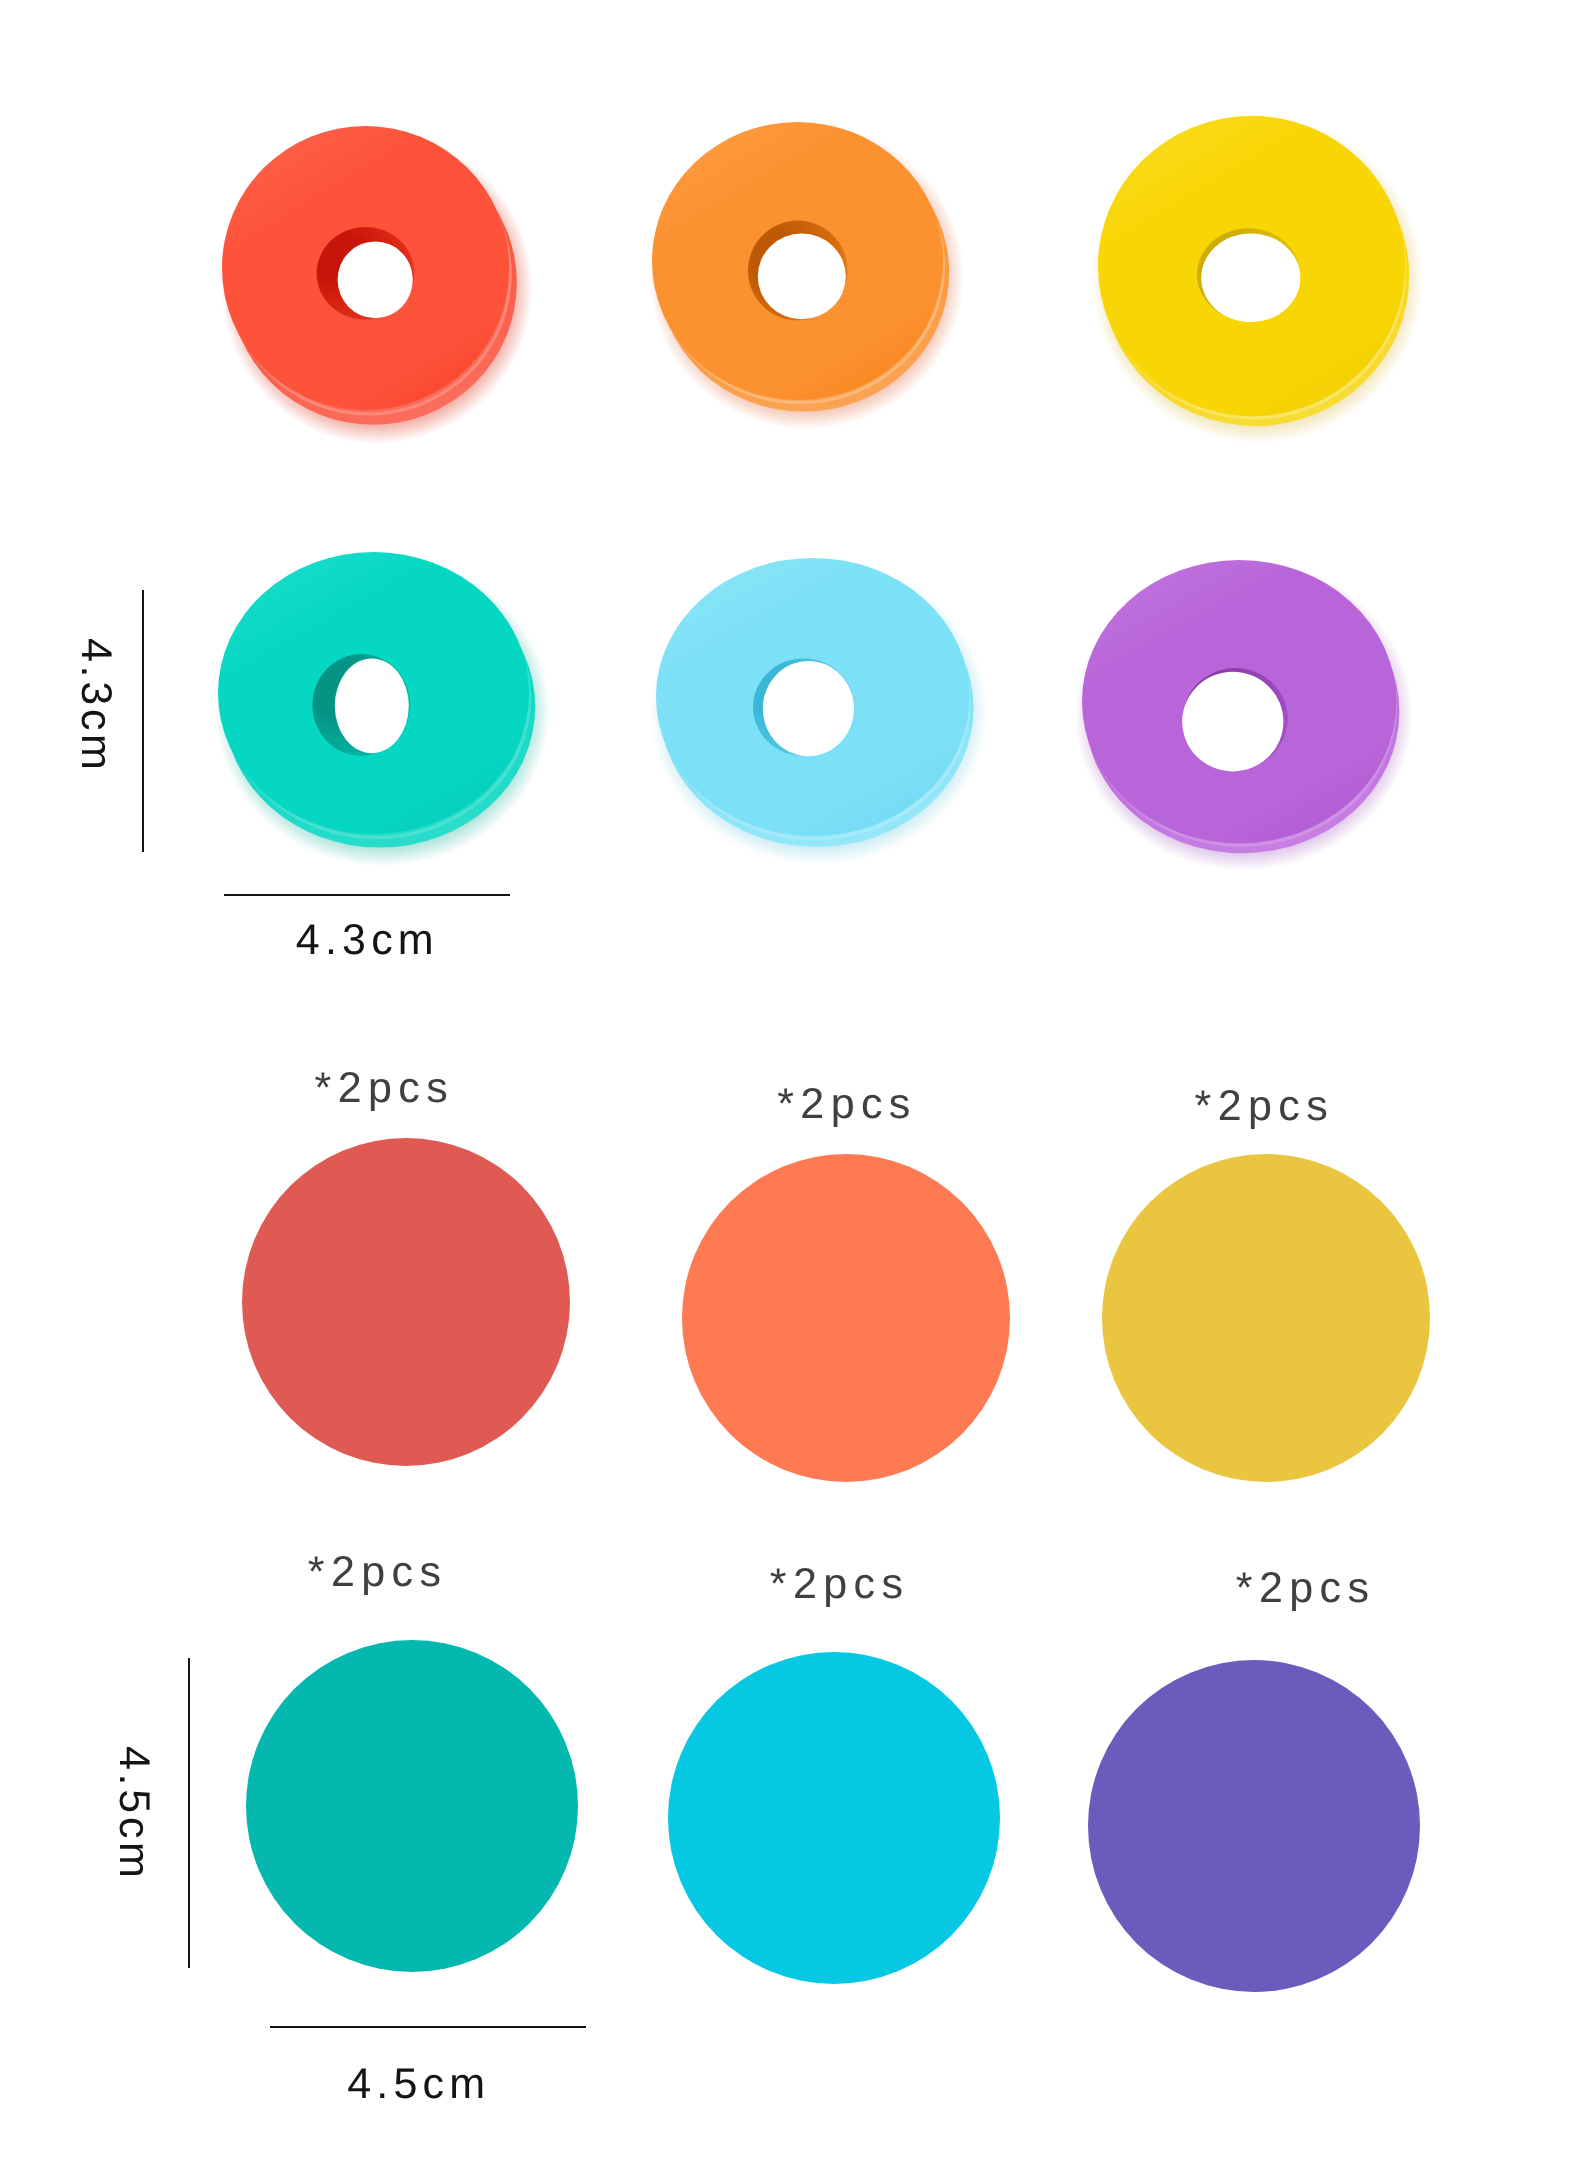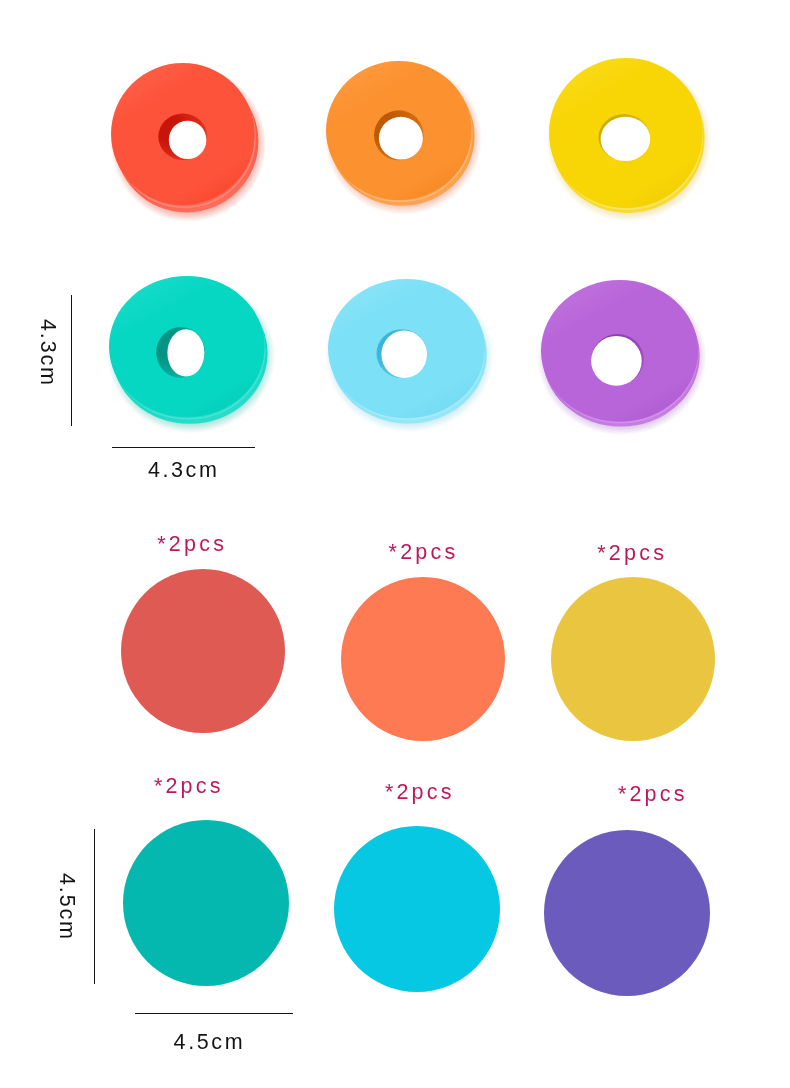--- a/index.html
+++ b/index.html
@@ -4,21 +4,21 @@
 <title>Product size chart</title>
 <style>
   html,body{margin:0;padding:0;background:#ffffff;}
   body{width:790px;height:1088px;position:relative;overflow:hidden;
        font-family:"Liberation Sans",sans-serif;-webkit-font-smoothing:antialiased;}
   .stage{position:absolute;left:0;top:0;width:790px;height:1088px;background:#ffffff;}
   .group{position:absolute;left:0;top:0;width:790px;height:1088px;}
   .abs{position:absolute;}
   svg.ring-svg,svg.disk-svg{position:absolute;display:block;}
   .dimlabel{color:#141414;font-size:21.5px;line-height:1;letter-spacing:2.6px;white-space:nowrap;}
-  .pcslabel{color:#be185d;font-size:21.5px;line-height:1;letter-spacing:3.2px;white-space:nowrap;text-align:right;}
+  .pcslabel{color:#404040;font-size:21.5px;line-height:1;letter-spacing:3.2px;white-space:nowrap;text-align:right;}
   .rot-label{color:#141414;font-size:21.5px;line-height:1;letter-spacing:1.85px;white-space:nowrap;
              transform:rotate(90deg);transform-origin:left top;}
   .line-v{background:#141414;width:1.4px;}
   .line-h{background:#141414;height:1.4px;}
 </style>
 </head>
 <body>
 
 <div class="stage">
 <div class="group">

